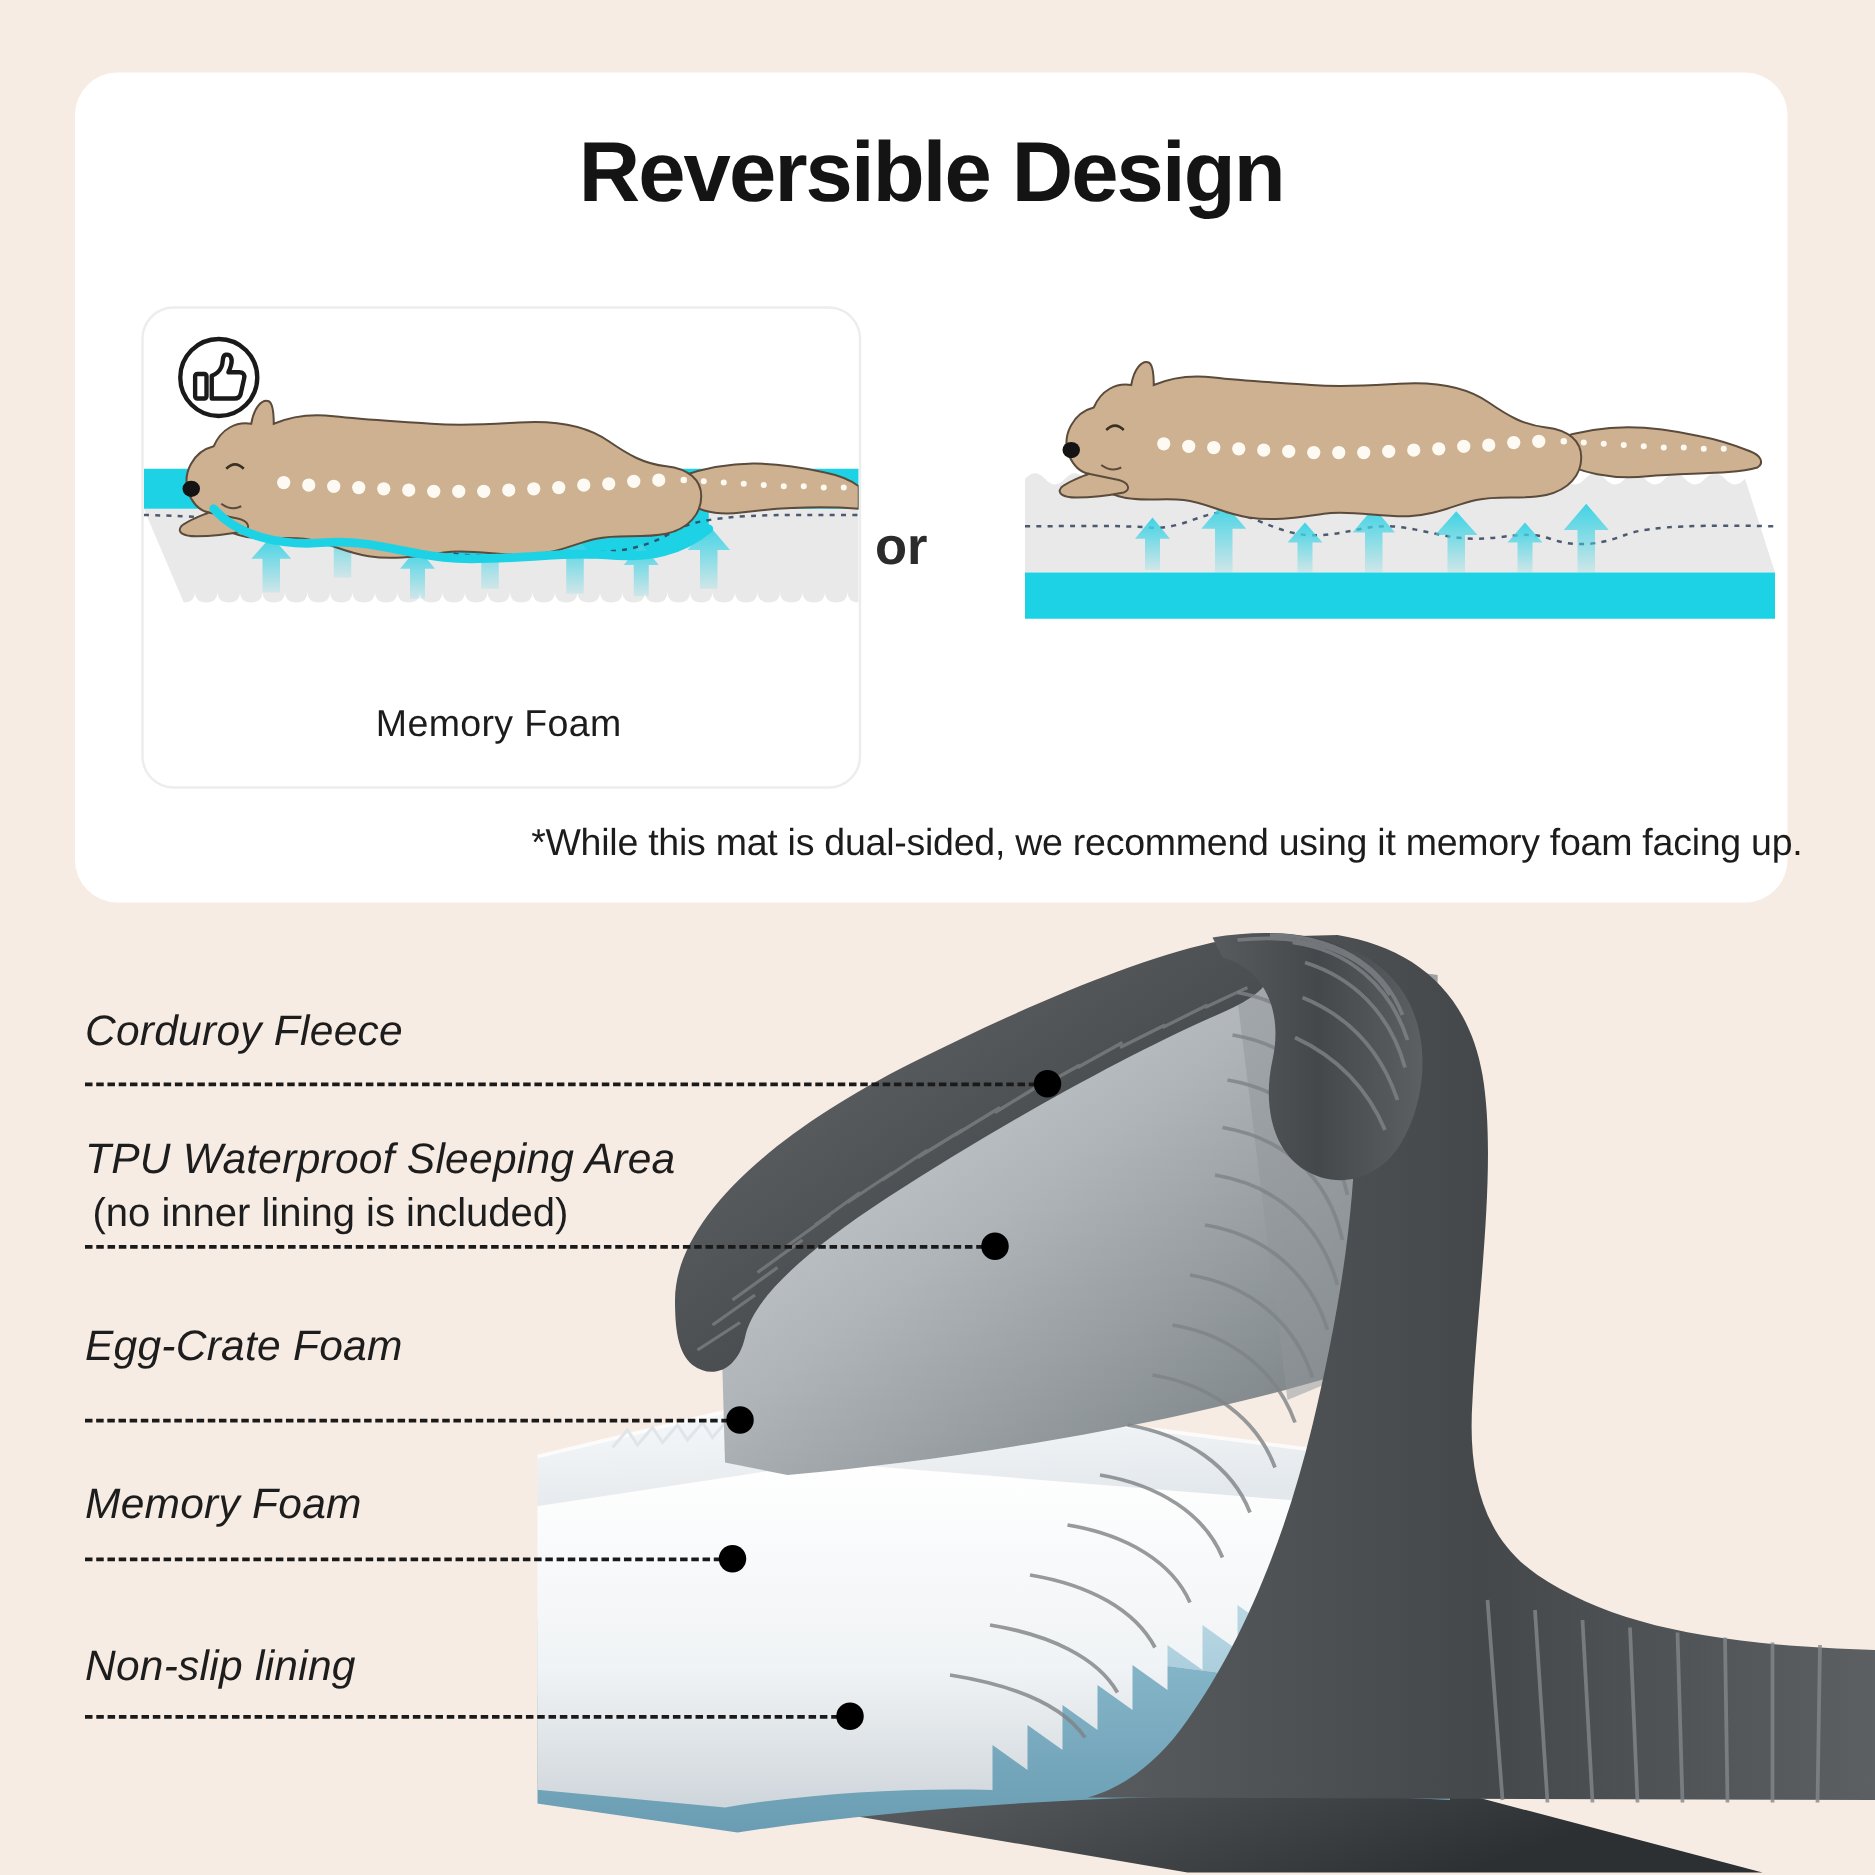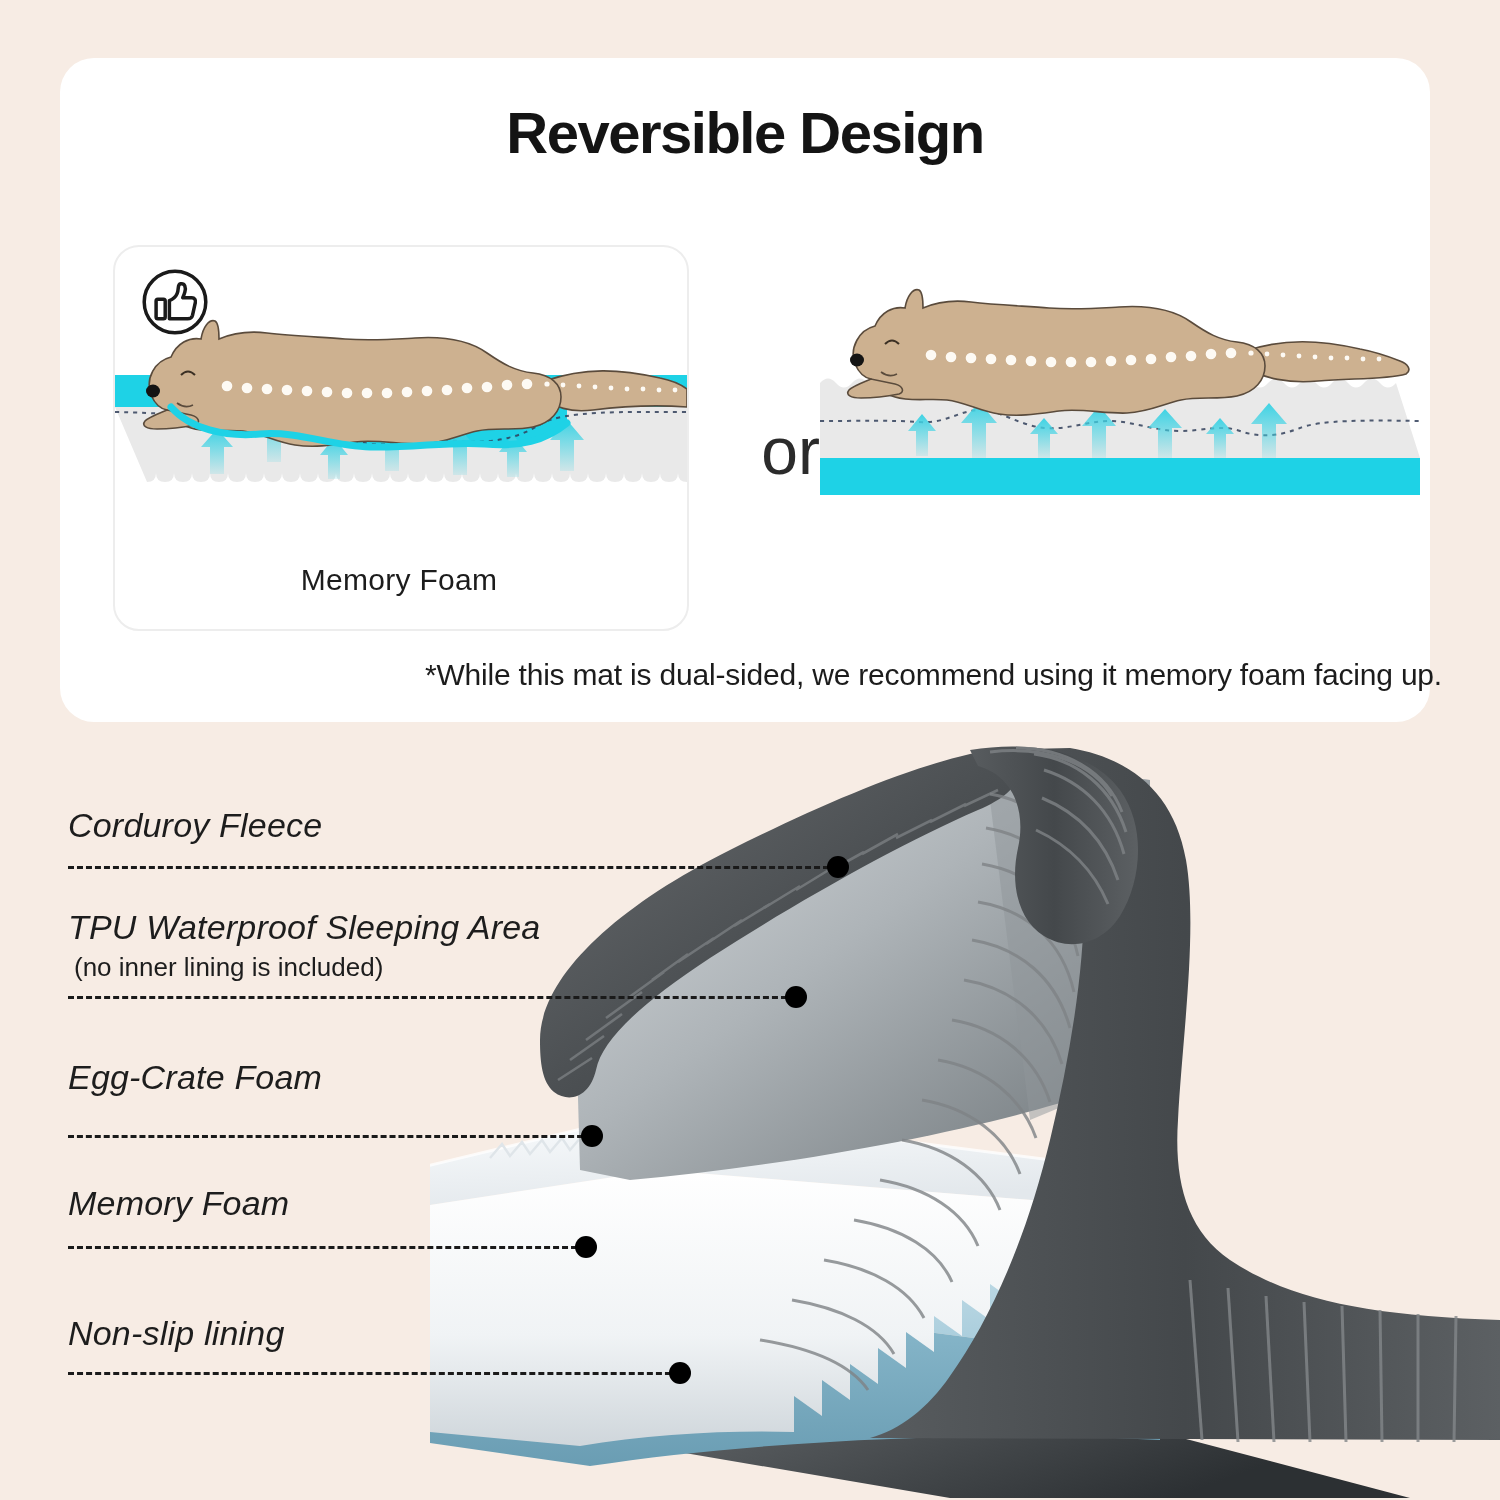--- a/index.html
+++ b/index.html
@@ -13,40 +13,40 @@
   .page{position:relative;width:1500px;height:1500px;}
 
   
   .card{
     position:absolute;left:60px;top:58px;width:1370px;height:664px;
     background:#ffffff;border-radius:34px;
   }
   .title{
     position:absolute;left:0;top:46px;width:100%;
     text-align:center;
-    font-size:58px;font-weight:bold;color:#141414;
+    font-size:68px;font-weight:bold;color:#141414;
     letter-spacing:-1.5px;line-height:1;
   }
 
   
   .panelL{
     position:absolute;left:53px;top:187px;width:572px;height:382px;
     border:2px solid #ededed;border-radius:26px;background:#fff;
     overflow:hidden;
   }
   .thumb{
     position:absolute;left:25px;top:20px;width:70px;height:70px;
   }
   .panelR{
     position:absolute;left:760px;top:230px;width:600px;height:290px;
     overflow:hidden;
   }
   .or{
-    position:absolute;left:640px;top:355px;width:120px;text-align:right;
-    font-size:66px;font-weight:normal;color:#2b2b2b;
+    position:absolute;left:640px;top:355px;width:120px;text-align:left;
+    font-size:42px;font-weight:bold;color:#2b2b2b;
   }
   .capL{
     position:absolute;left:53px;top:505px;width:572px;text-align:center;
     font-size:30px;color:#1c1c1c;letter-spacing:.3px;
   }
   .capR{
     position:absolute;left:760px;top:505px;width:600px;text-align:center;
     font-size:30px;color:#1c1c1c;letter-spacing:.3px;
   }
   .footnote{
@@ -55,21 +55,21 @@
   }
 
   
   .photo{position:absolute;left:430px;top:740px;width:1070px;height:760px;}
 
   .lbl{
     position:absolute;font-size:34px;color:#1d1d1d;
     letter-spacing:.2px;white-space:nowrap;font-style:italic;
   }
   .sublbl{
-    position:absolute;font-size:26px;color:#1d1d1d;white-space:nowrap;
+    position:absolute;font-size:32px;color:#1d1d1d;white-space:nowrap;
   }
   .leader{
     position:absolute;height:0;
     border-top:3px dashed #1a1a1a;
   }
   .dot{
     position:absolute;width:22px;height:22px;border-radius:50%;
     background:#000;
   }
 </style>

